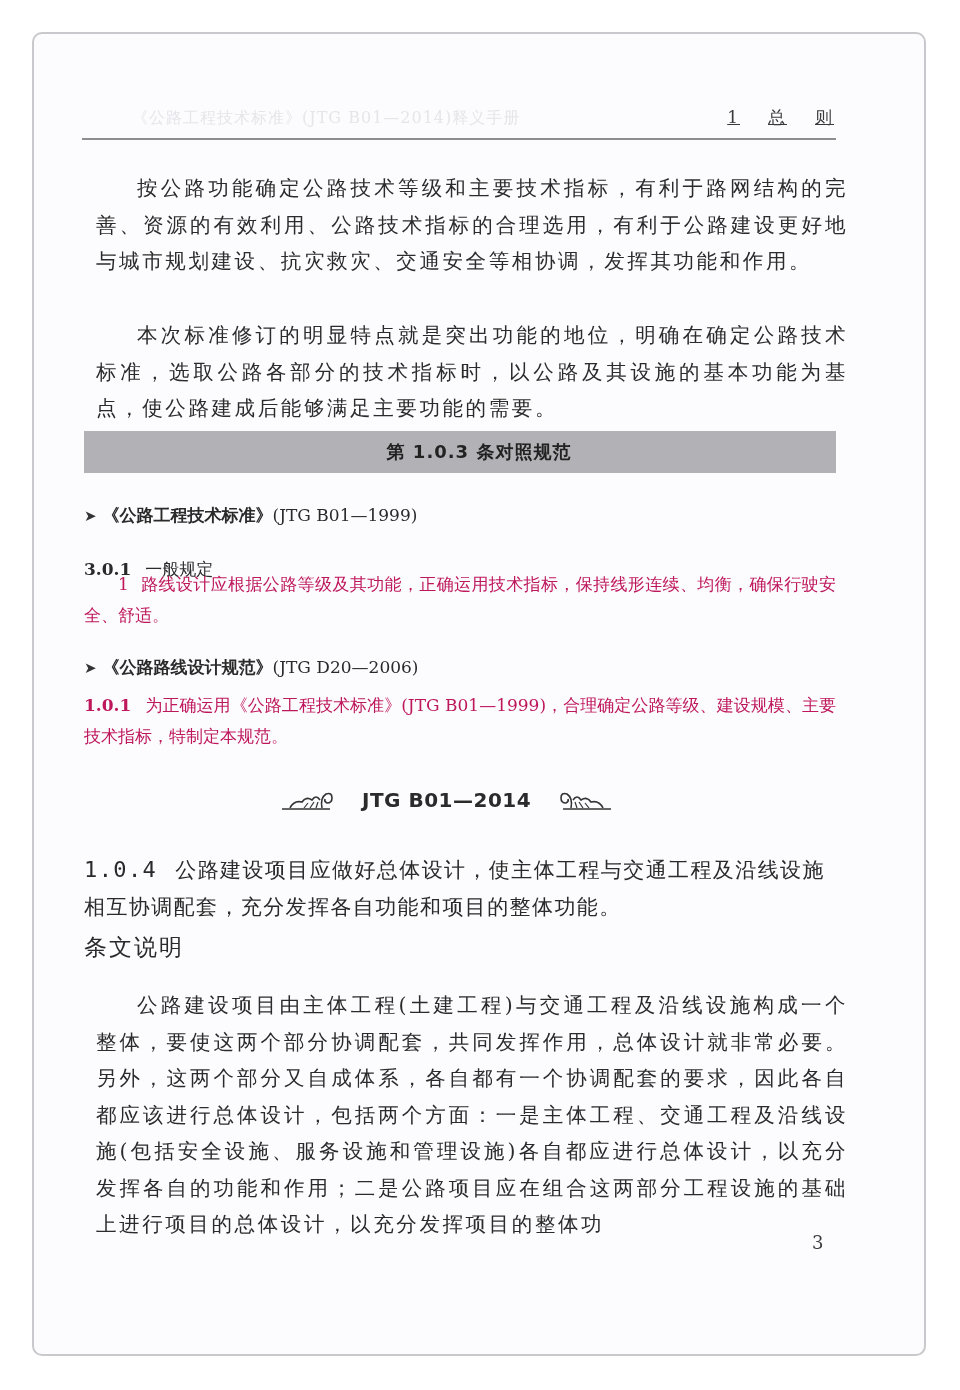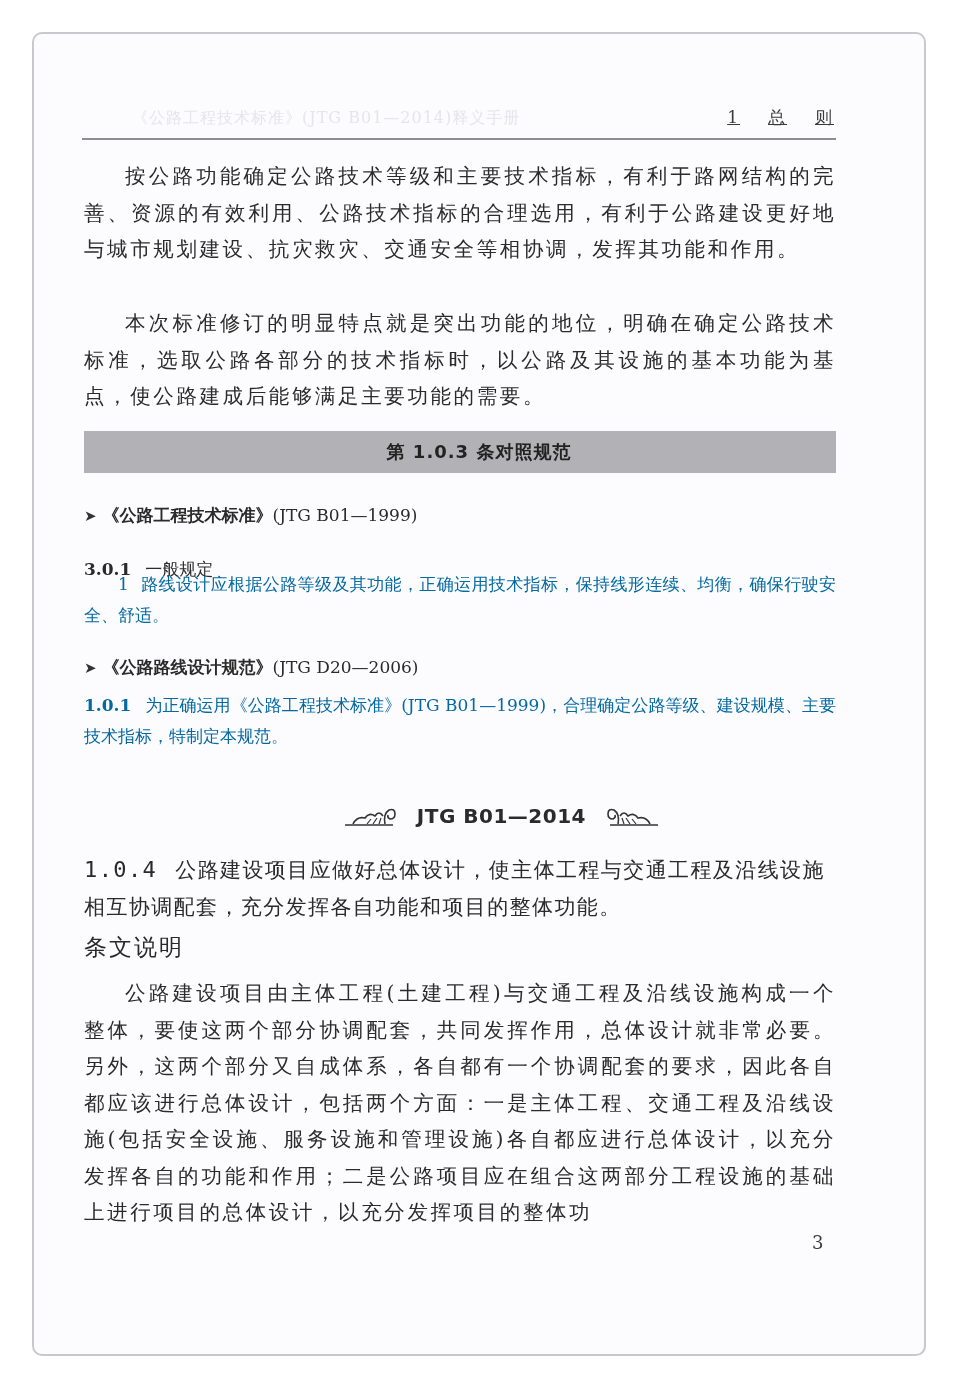--- a/index.html
+++ b/index.html
@@ -61,21 +61,21 @@
     }
     .text {
       position: absolute;
       left: 84px;
       width: 752px;
       font-size: 20.5px;
       line-height: 36.5px;
       letter-spacing: 2.6px;
       color: #2b2b2b;
       text-align: justify;
-      margin: 0;
+      margin: 12px;
     }
     .indent { text-indent: 2em; }
     .banner {
       position: absolute;
       left: 84px;
       top: 431px;
       width: 752px;
       height: 42px;
       background: #b2b2b6;
       display: flex;
@@ -111,34 +111,34 @@
     .clause-no {
       font-weight: bold;
       font-family: "DejaVu Serif", serif;
     }
     .para-small {
       position: absolute;
       left: 84px;
       width: 752px;
       font-size: 17px;
       line-height: 31px;
-      color: #0369a1;
+      color: #be185d;
       text-align: justify;
       margin: 0;
     }
     .ornament-title {
       position: absolute;
       left: 280px;
-      top: 796px;
+      top: 780px;
       width: 380px;
       height: 40px;
       display: flex;
       align-items: center;
-      justify-content: flex-end;
-      gap: 18px;
+      justify-content: flex-start;
+      gap: 26px;
     }
     .ornament-title .label {
       font-family: "DejaVu Sans", "Liberation Sans", sans-serif;
       font-weight: bold;
       font-size: 20px;
       color: #2b2b2b;
       letter-spacing: 0.5px;
     }
     .ornament-title svg { display: block; }
     .body-large {

